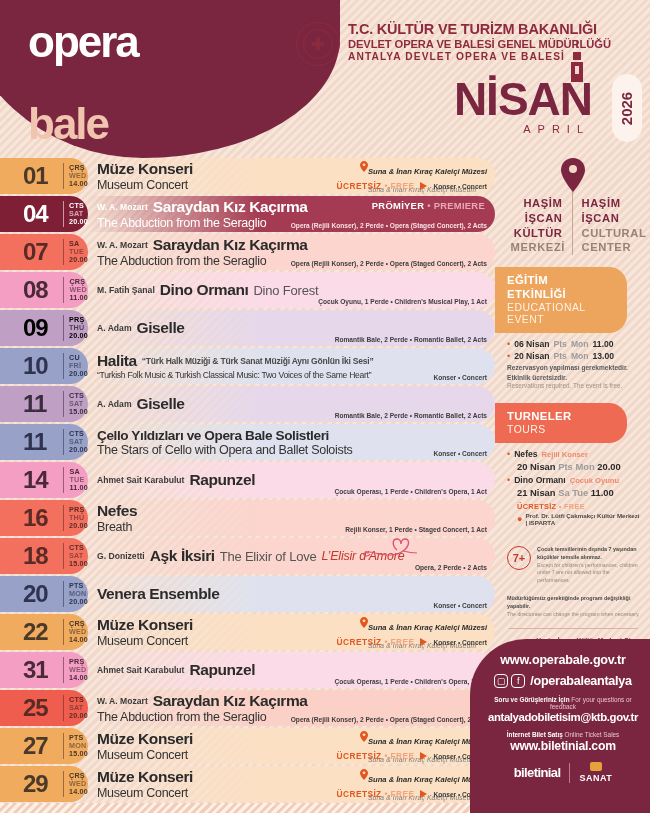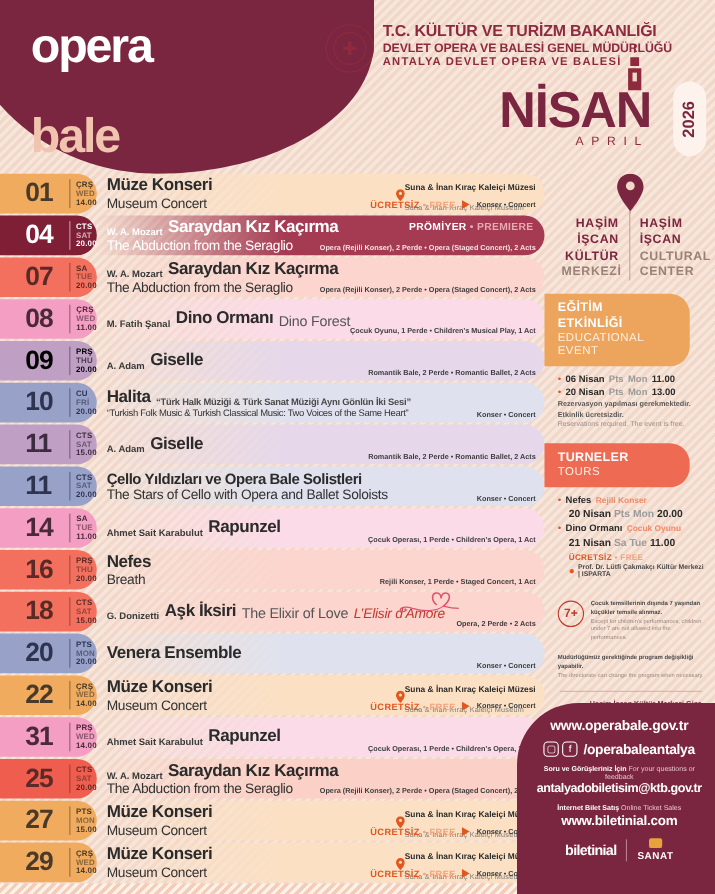--- a/index.html
+++ b/index.html
@@ -124,21 +124,21 @@
 
   .row-body {
     flex: 1; position: relative;
     padding-left: 9px;
     display: flex; flex-direction: column; justify-content: center;
   }
   .tint {
     position: absolute; left: 0; right: 0; top: 0; bottom: 0;
     border-radius: 0 18px 18px 0;
   }
-  .line1 { position: relative; z-index: 2; display: flex; align-items: flex-end; gap: 5px;
+  .line1 { position: relative; z-index: 2; display: flex; align-items: center; gap: 5px;
            white-space: nowrap; }
   .line2 { position: relative; z-index: 2; display: flex; align-items: baseline; gap: 5px;
            white-space: nowrap; }
   .composer { font-size: 8.6px; font-weight: bold; color: #3a3a3a; }
   .title-tr { font-size: 15.5px; font-weight: bold; color: #2b2b2b; letter-spacing: -0.4px; }
   .title-tr.sm { font-size: 13.6px; }
   .title-en { font-size: 13px; color: #555; letter-spacing: -0.2px; }
   .title-en.sm { font-size: 8.5px; font-weight: bold; color: #4a4a4a; }
   .title-it { font-size: 12.5px; color: #c0392b; font-style: italic; letter-spacing: -0.2px; }
   .subtitle-tr { font-size: 12.5px; color: #333; letter-spacing: -0.3px; }
@@ -153,21 +153,21 @@
   .free .dim { color: #f0a27d; }
   .tri { width: 0; height: 0; border-left: 7px solid #e2561f;
          border-top: 4px solid transparent; border-bottom: 4px solid transparent; }
   .premiere {
     position: absolute; right: 10px; top: 4px; z-index: 3;
     font-size: 9.4px; font-weight: bold; color: #ffffff; letter-spacing: 0.3px;
   }
   .premiere .dim { color: #e8a8b4; }
   .venue {
     position: absolute; right: 8px; top: 2px; z-index: 3;
-    display: flex; align-items: center; gap: 0;
+    display: flex; align-items: flex-start; gap: 0; font-style: italic;
   }
   .venue .pin { color: #e2561f; font-size: 12px; line-height: 1; margin-top: 1px;}
   .venue .vtxt .v1 { font-size: 7.6px; font-weight: bold; color: #2b2b2b; }
   .venue .vtxt .v2 { font-size: 6.6px; color: #7a7a7a; letter-spacing: 0.2px; }
   .heart-deco { position: absolute; right: 74px; top: -2px; z-index: 3; }
 
   
   .row.dark .title-tr, .row.dark .composer, .row.dark .subtitle-tr { color: #ffffff; }
   .row.dark .genre { color: #f7e2e6; }
 

